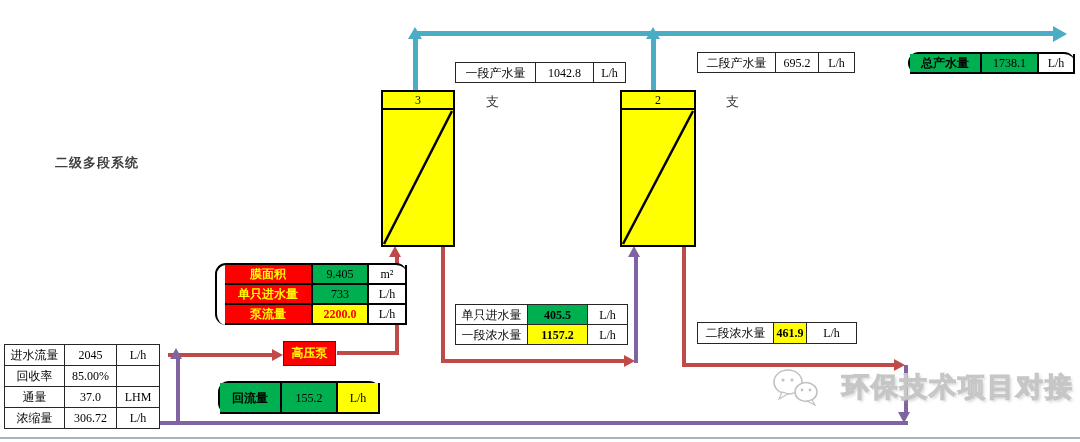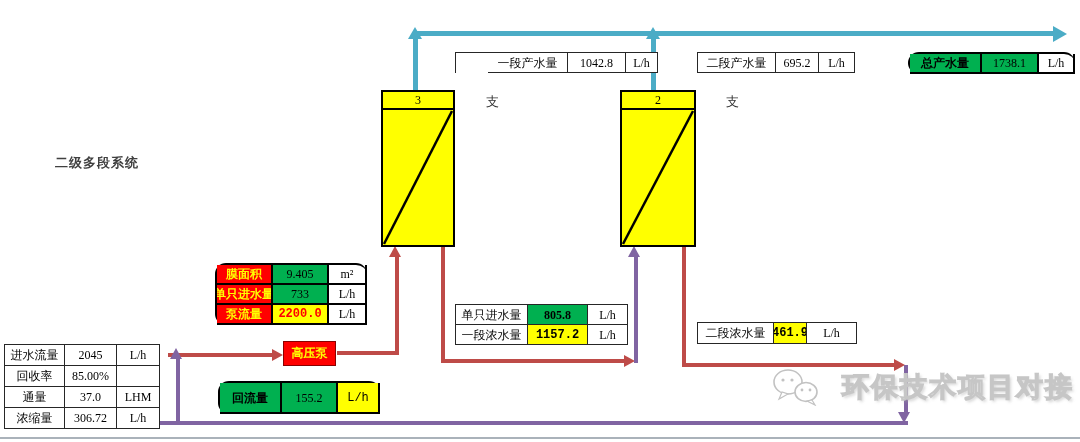--- a/index.html
+++ b/index.html
@@ -9,34 +9,34 @@
   
   .tbl{position:absolute;display:flex;flex-direction:column;background:#fff;}
   .trow{display:flex;}
   .tc{box-sizing:border-box;display:flex;align-items:center;justify-content:center;
       line-height:1;white-space:nowrap;overflow:hidden;}
   .thin{border-left:1px solid #262626;border-top:1px solid #262626;}
   .thin .tc{border-right:1px solid #262626;border-bottom:1px solid #262626;font-size:12px;color:#000;}
   .thick{border-left:2px solid #000;border-top:2px solid #000;border-radius:11px;}
   .thick .tc{border-right:2px solid #000;border-bottom:2px solid #000;font-size:12px;}
   .bg-green{background:#00B050;}
-  .bg-yellow{background:#FFFF00;font-family:Liberation Mono, monospace;}
+  .bg-yellow{background:#FFFF00;}
   .bg-red{background:#FF0000;}
   .t-red{color:#FF0000;font-weight:bold;}
   .t-yellow{color:#FFFF00;font-weight:bold;}
   .t-black{color:#000;}
   .bold{font-weight:bold;}
   
   .feed .tc{height:21px;}
   .feed .tc:nth-child(1){width:60px;}
   .feed .tc:nth-child(2){width:52px;}
   .feed .tc:nth-child(3){width:43px;}
   
   .mspec .tc{height:20px;}
-  .mspec .tc:nth-child(1){width:56px;}
+  .mspec .tc:nth-child(1){width:88px;margin-left:8px;}
   .mspec .tc:nth-child(2){width:56px;}
   .mspec .tc:nth-child(3){width:38px;}
   
   .reflux .tc{height:31px;}
   .reflux .tc:nth-child(1){width:62px;}
   .reflux .tc:nth-child(2){width:56px;}
   .reflux .tc:nth-child(3){width:42px;}
   
   .s1p .tc{height:20px;}
   .s1p .tc:nth-child(1){width:80px;}
@@ -192,21 +192,21 @@
   </div>
 
   <div class="tbl thick reflux" style="left:218px;top:381px;">
     <div class="trow">
       <div class="tc bg-green t-black bold">回流量</div>
       <div class="tc bg-green t-black">155.2</div>
       <div class="tc bg-yellow t-black">L/h</div>
     </div>
   </div>
 
-  <div class="tbl thin s1p" style="left:455px;top:52px;padding-left:32px;">
+  <div class="tbl thin s1p" style="left:455px;top:62px;">
     <div class="trow">
       <div class="tc">一段产水量</div>
       <div class="tc">1042.8</div>
       <div class="tc">L/h</div>
     </div>
   </div>
 
   <div class="tbl thin s2p" style="left:697px;top:52px;">
     <div class="trow">
       <div class="tc">二段产水量</div>
@@ -219,21 +219,21 @@
     <div class="trow">
       <div class="tc bg-green t-black bold">总产水量</div>
       <div class="tc bg-green t-black">1738.1</div>
       <div class="tc t-black">L/h</div>
     </div>
   </div>
 
   <div class="tbl thin s1f" style="left:455px;top:304px;">
     <div class="trow">
       <div class="tc">单只进水量</div>
-      <div class="tc bg-green t-red">805.8</div>
+      <div class="tc bg-green t-red">405.5</div>
       <div class="tc">L/h</div>
     </div>
     <div class="trow">
       <div class="tc">一段浓水量</div>
       <div class="tc bg-yellow t-red">1157.2</div>
       <div class="tc">L/h</div>
     </div>
   </div>
 
   <div class="tbl thin s2c" style="left:697px;top:322px;">

